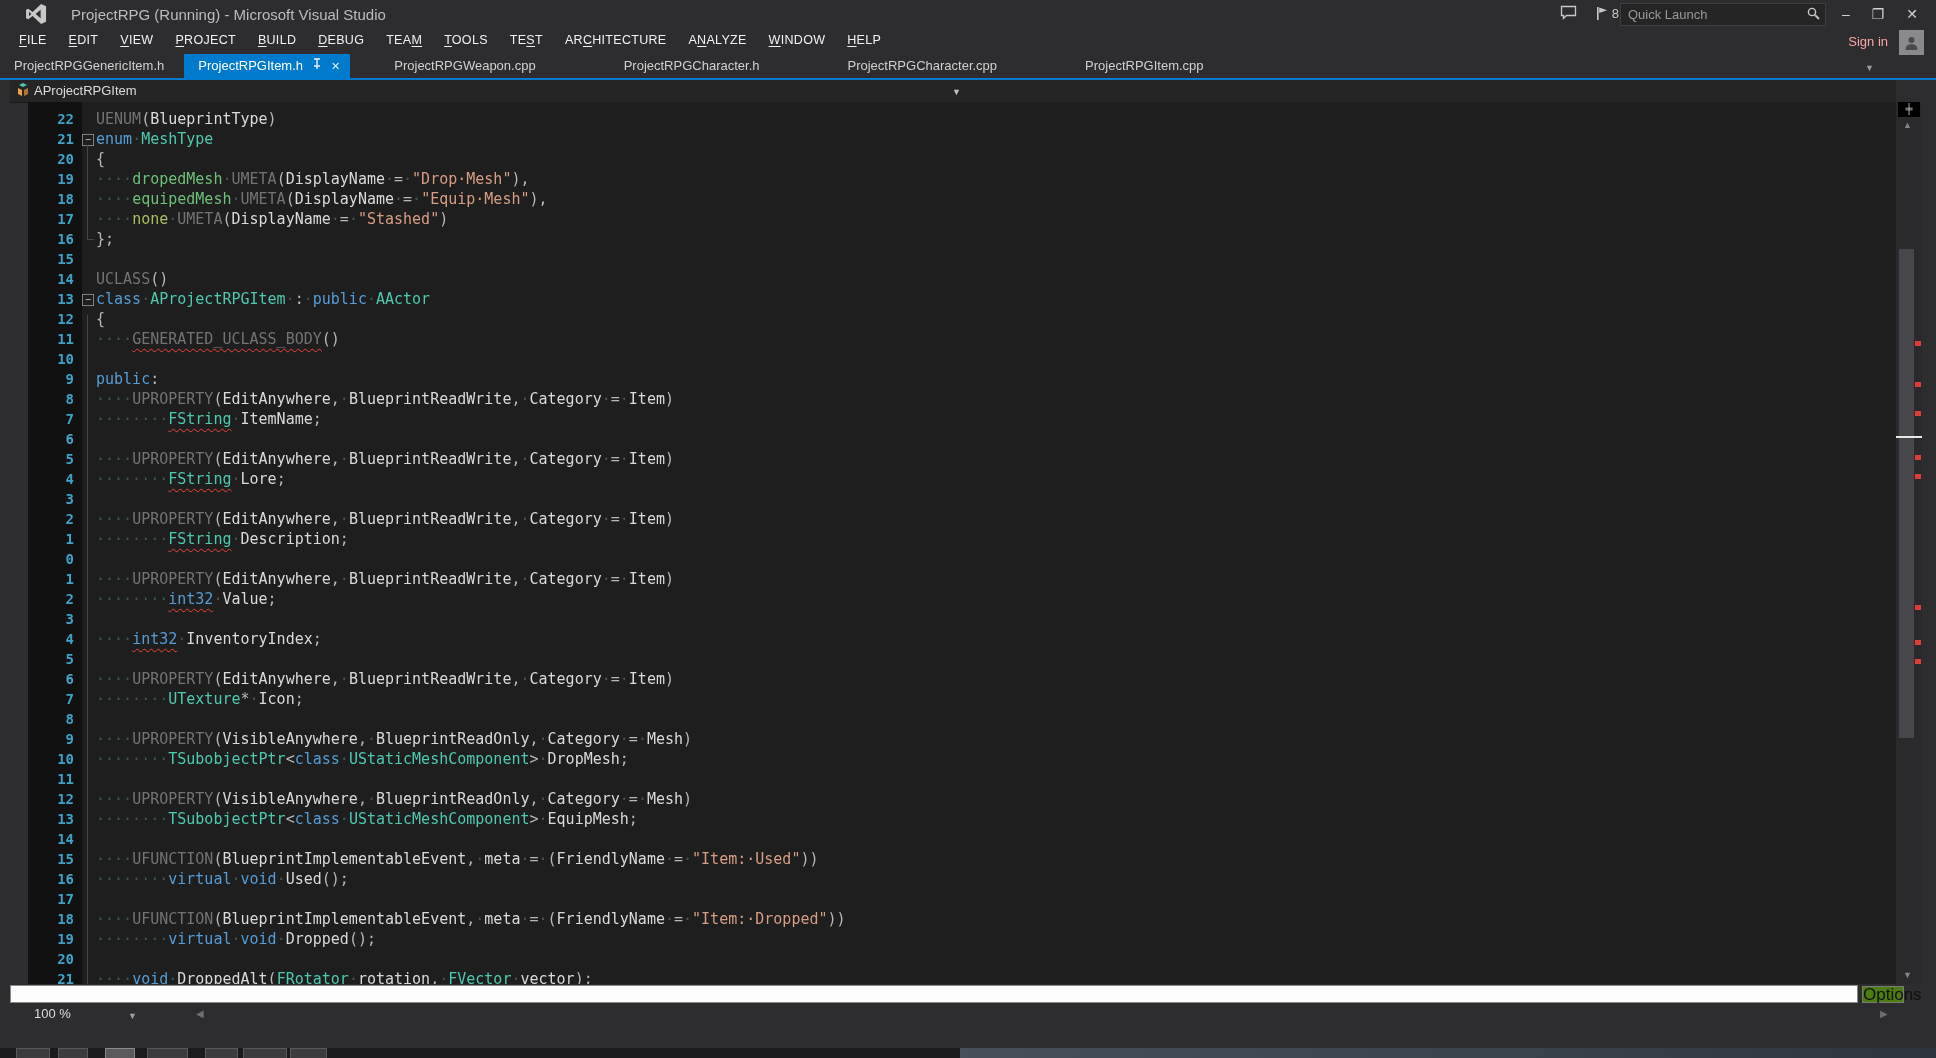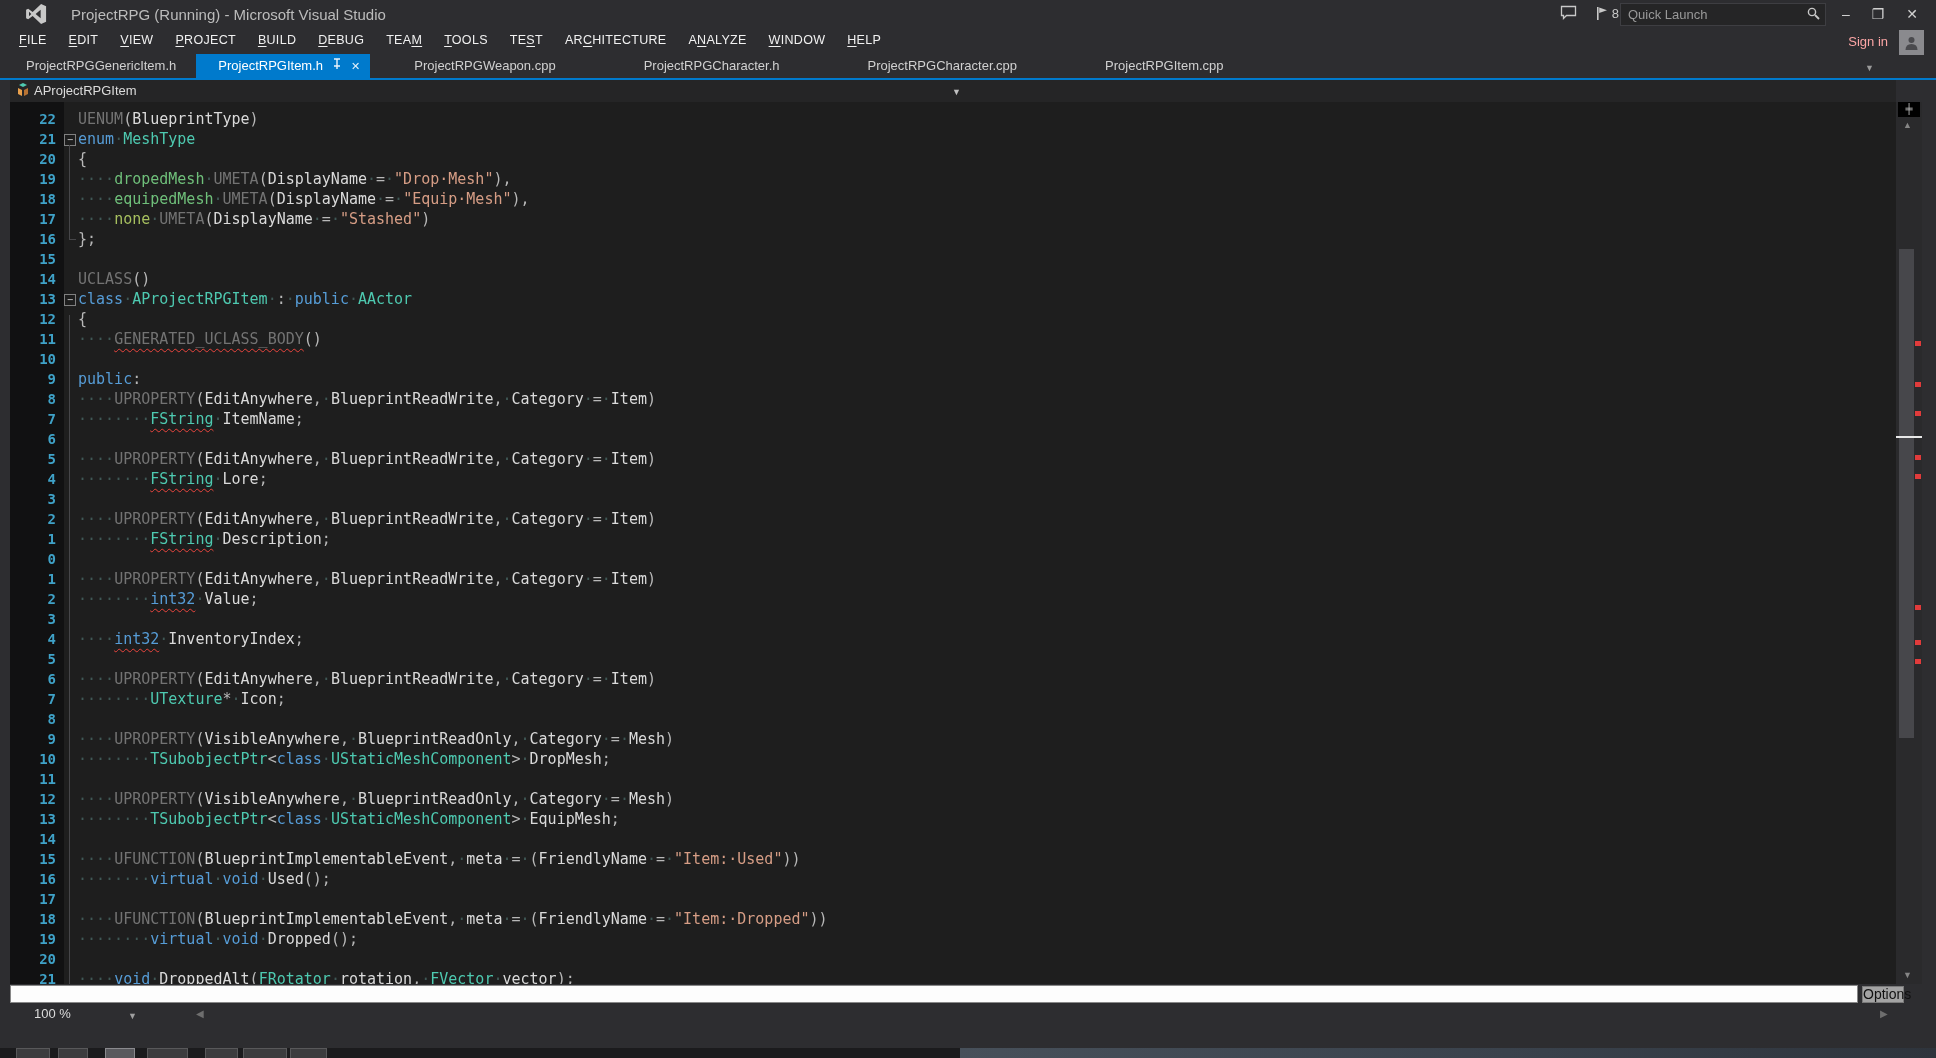--- a/index.html
+++ b/index.html
@@ -19,31 +19,31 @@
   
   #menubar{position:absolute;left:0;top:28px;width:1936px;height:26px;}
   .menu-item{display:inline-block;padding:5px 11px 0 11px;font-size:12.5px;color:#f1f1f1;letter-spacing:.3px;}
   .menu-item u{text-decoration:underline;text-underline-offset:2px;}
   #signin{position:absolute;right:48px;top:6px;font-size:13px;color:#fca5a5;}
   #avatar{position:absolute;right:12px;top:2px;width:25px;height:25px;background:#8a8a8e;display:flex;align-items:center;justify-content:center;}
   
   #tabstrip{position:absolute;left:0;top:54px;width:1936px;height:26px;}
   #tabstrip::after{content:"";position:absolute;left:0;top:24px;width:1936px;height:2px;background:#007acc;}
   .tab{display:inline-block;height:24px;line-height:24px;font-size:13px;color:#d0d0d0;padding:0 44px;white-space:nowrap;vertical-align:top;}
-  .tab.first{padding:0 20px 0 14px;margin-left:12px;}
-  .tab.active{background:#007acc;color:#fff;padding:0 10px 0 22px;}
+  .tab.first{padding:0 20px 0 14px;}
+  .tab.active{background:#007acc;color:#fff;padding:0 10px 0 14px;}
   .tab .ticon{display:inline-block;margin-left:9px;color:#e6f2fa;font-size:11px;}
   #tab-overflow{position:absolute;right:62px;top:9px;color:#9a9a9a;font-size:9px;}
   
   #breadcrumb{position:absolute;left:10px;top:80px;width:1886px;height:22px;background:#252526;border-bottom:1px solid #1b1b1c;}
   #bc-icon{position:absolute;left:5px;top:3px;}
   #bc-text{position:absolute;left:24px;top:3px;font-size:13px;color:#dcdcdc;}
   #bc-arrow{position:absolute;left:942px;top:7px;color:#c0c0c0;font-size:9px;}
   
-  #editor{position:absolute;left:10px;top:102px;width:1886px;height:882px;background:#1e1e1e;overflow:hidden;}
+  #editor{position:absolute;left:28px;top:102px;width:1886px;height:882px;background:#1e1e1e;overflow:hidden;}
   #gutterbg{position:absolute;left:0;top:0;width:54px;height:882px;background:#111112;}
   #codecol{position:absolute;left:0;top:7px;width:1886px;font-family:"DejaVu Sans Mono",monospace;font-size:15px;}
   .ln{height:20px;line-height:20px;white-space:pre;display:flex;}
   .num{width:46px;padding-right:8px;text-align:right;color:#3fa2c8;font-weight:bold;font-size:14px;flex:none;}
   .fold{width:14px;flex:none;position:relative;}
   .foldbox{position:absolute;left:0px;top:4.5px;width:10px;height:10px;border:1px solid #808080;background:#1e1e1e;color:#c8c8c8;font-size:10px;line-height:9px;text-align:center;}
   .codetx{flex:1;}
   .w{color:#3f5856;} .m{color:#737373;} .k{color:#569cd6;} .t{color:#4ec9b0;}
   .e{color:#6fbf7a;} .x{color:#a6bf5f;} .s{color:#d69d85;} .g{color:#dadada;} .p,.o{color:#b8b8b8;}
   .sq{text-decoration:underline wavy #e8443d 1px;text-underline-offset:4px;}
@@ -51,22 +51,22 @@
   .outline-tick{position:absolute;height:1px;background:#464649;left:59px;width:7px;}
   
   #vscroll{position:absolute;left:1896px;top:102px;width:26px;height:882px;background:#2a2a2c;}
   #split-handle{position:absolute;left:2px;top:0px;width:22px;height:15px;background:#000;color:#c8c8c8;font-size:10px;text-align:center;line-height:14px;}
   .scroll-arrow{position:absolute;left:7px;color:#868686;font-size:9px;}
   #vthumb{position:absolute;left:3px;top:147px;width:15px;height:489px;background:#47474b;}
   .errmark{position:absolute;left:19px;width:6px;height:5px;background:#e13b3b;}
   #caretmark{position:absolute;left:0;width:26px;height:2px;background:#e8e8e8;}
   
   #whitebar{position:absolute;left:10px;top:985px;width:1848px;height:18px;background:#fdfdfd;border:1px solid #888;box-sizing:border-box;}
-  #options-btn{position:absolute;left:1862px;top:986px;width:42px;height:17px;background:#a3a3a3;border:1px solid #7a7a7a;box-sizing:border-box;
-      font-size:14px;color:#111;text-align:center;line-height:15px;}
+  #options-btn{position:absolute;left:1862px;top:986px;width:42px;height:17px;background:#4d7c0f;border:1px solid #7a7a7a;box-sizing:border-box;
+      font-size:17px;color:#111;text-align:center;line-height:15px;}
   #hscrollrow{position:absolute;left:0px;top:1004px;width:1936px;height:20px;background:#2d2d30;}
   #zoomctl{position:absolute;left:34px;top:2px;font-size:13px;color:#dcdcdc;}
   #zoom-dd{position:absolute;left:128px;top:7px;color:#a0a0a0;font-size:9px;}
   #hleft{position:absolute;left:196px;top:4px;color:#6e6e6e;font-size:10px;}
   #hright{position:absolute;left:1880px;top:4px;color:#6e6e6e;font-size:10px;}
   
   #statusbar{position:absolute;left:0;top:1024px;width:1936px;height:24px;background:#ca5100;color:#fff;font-size:13px;}
   #statusbar .notch{position:absolute;left:0;top:0;width:9px;height:24px;background:#3f3f46;}
   .sb-item{position:absolute;top:4px;white-space:nowrap;}
   

